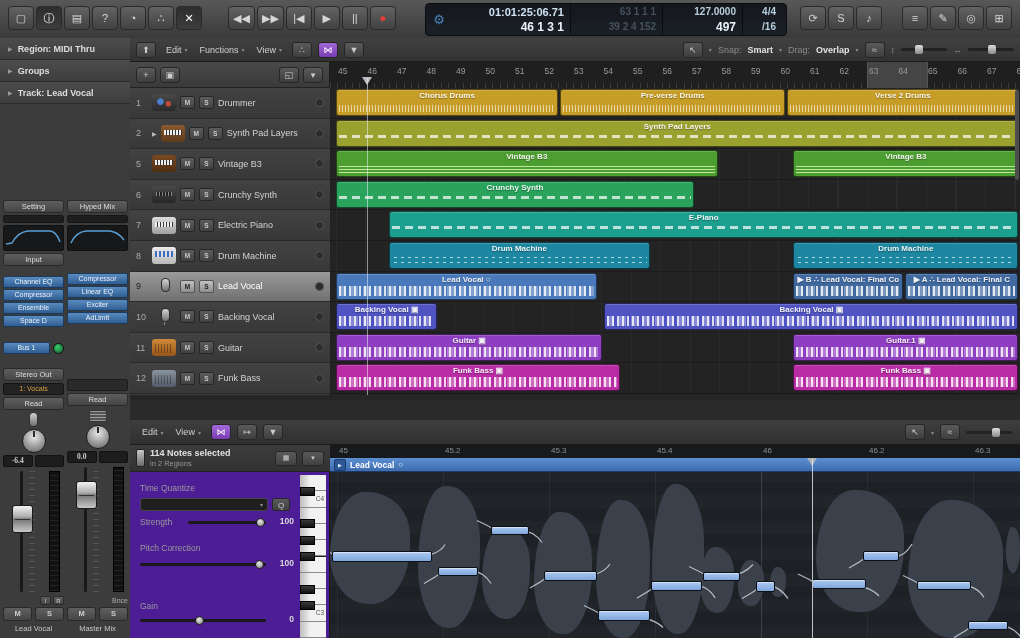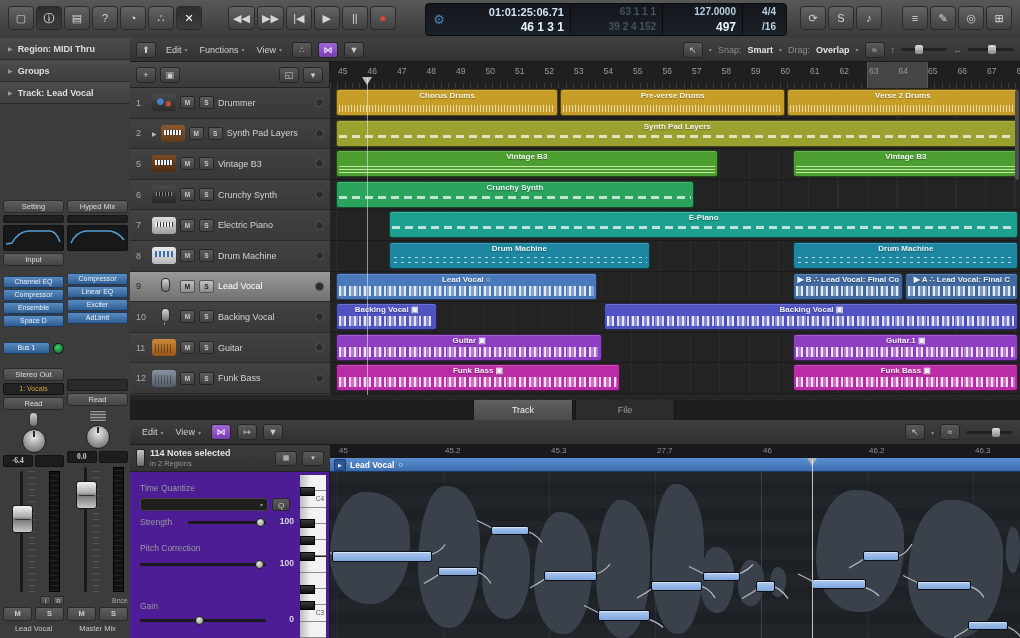--- a/index.html
+++ b/index.html
@@ -630,24 +630,20 @@
             <div class="rlabel">Funk Bass  ▣</div>
             <div class="rtex tex-wave"></div>
           </div>
         </div>
       </div>
     <div id="arr-playhead" style="left: 236.975px;"></div>
     <div id="arr-scroll"></div>
   </div>
 
   <div id="bottom">
-    <div id="bot-tabs">
-        <div class="tab active" style="left: 343px;">Track</div>
-        <div class="tab" style="left: 445px;">File</div>
-      </div>
     <div id="bot-toolbar">
       <div id="ed-menus" style="display:flex;gap:4px">
           <div class="menu">
             <span>Edit</span>
             <span class="caret">▾</span>
           </div>
           <div class="menu">
             <span>View</span>
             <span class="caret">▾</span>
           </div>
@@ -716,21 +712,21 @@
           <div class="bkey" style="top: 109.6px;"></div>
           <div class="bkey" style="top: 125.9px;"></div>
         </div>
     </div>
 
     <div id="canvas">
       <div id="ed-ruler">
           <div class="edtick" style="left: 9px;">45</div>
           <div class="edtick" style="left: 115px;">45.2</div>
           <div class="edtick" style="left: 221px;">45.3</div>
-          <div class="edtick" style="left: 327px;">27.7</div>
+          <div class="edtick" style="left: 327px;">45.4</div>
           <div class="edtick" style="left: 433px;">46</div>
           <div class="edtick" style="left: 539px;">46.2</div>
           <div class="edtick" style="left: 645px;">46.3</div>
         </div>
       <div id="ed-region">
         <div class="pbox">▶</div>
         <span class="rname">Lead Vocal</span>
         <span class="rloop">○</span>
       </div>
       <div id="note-area">

